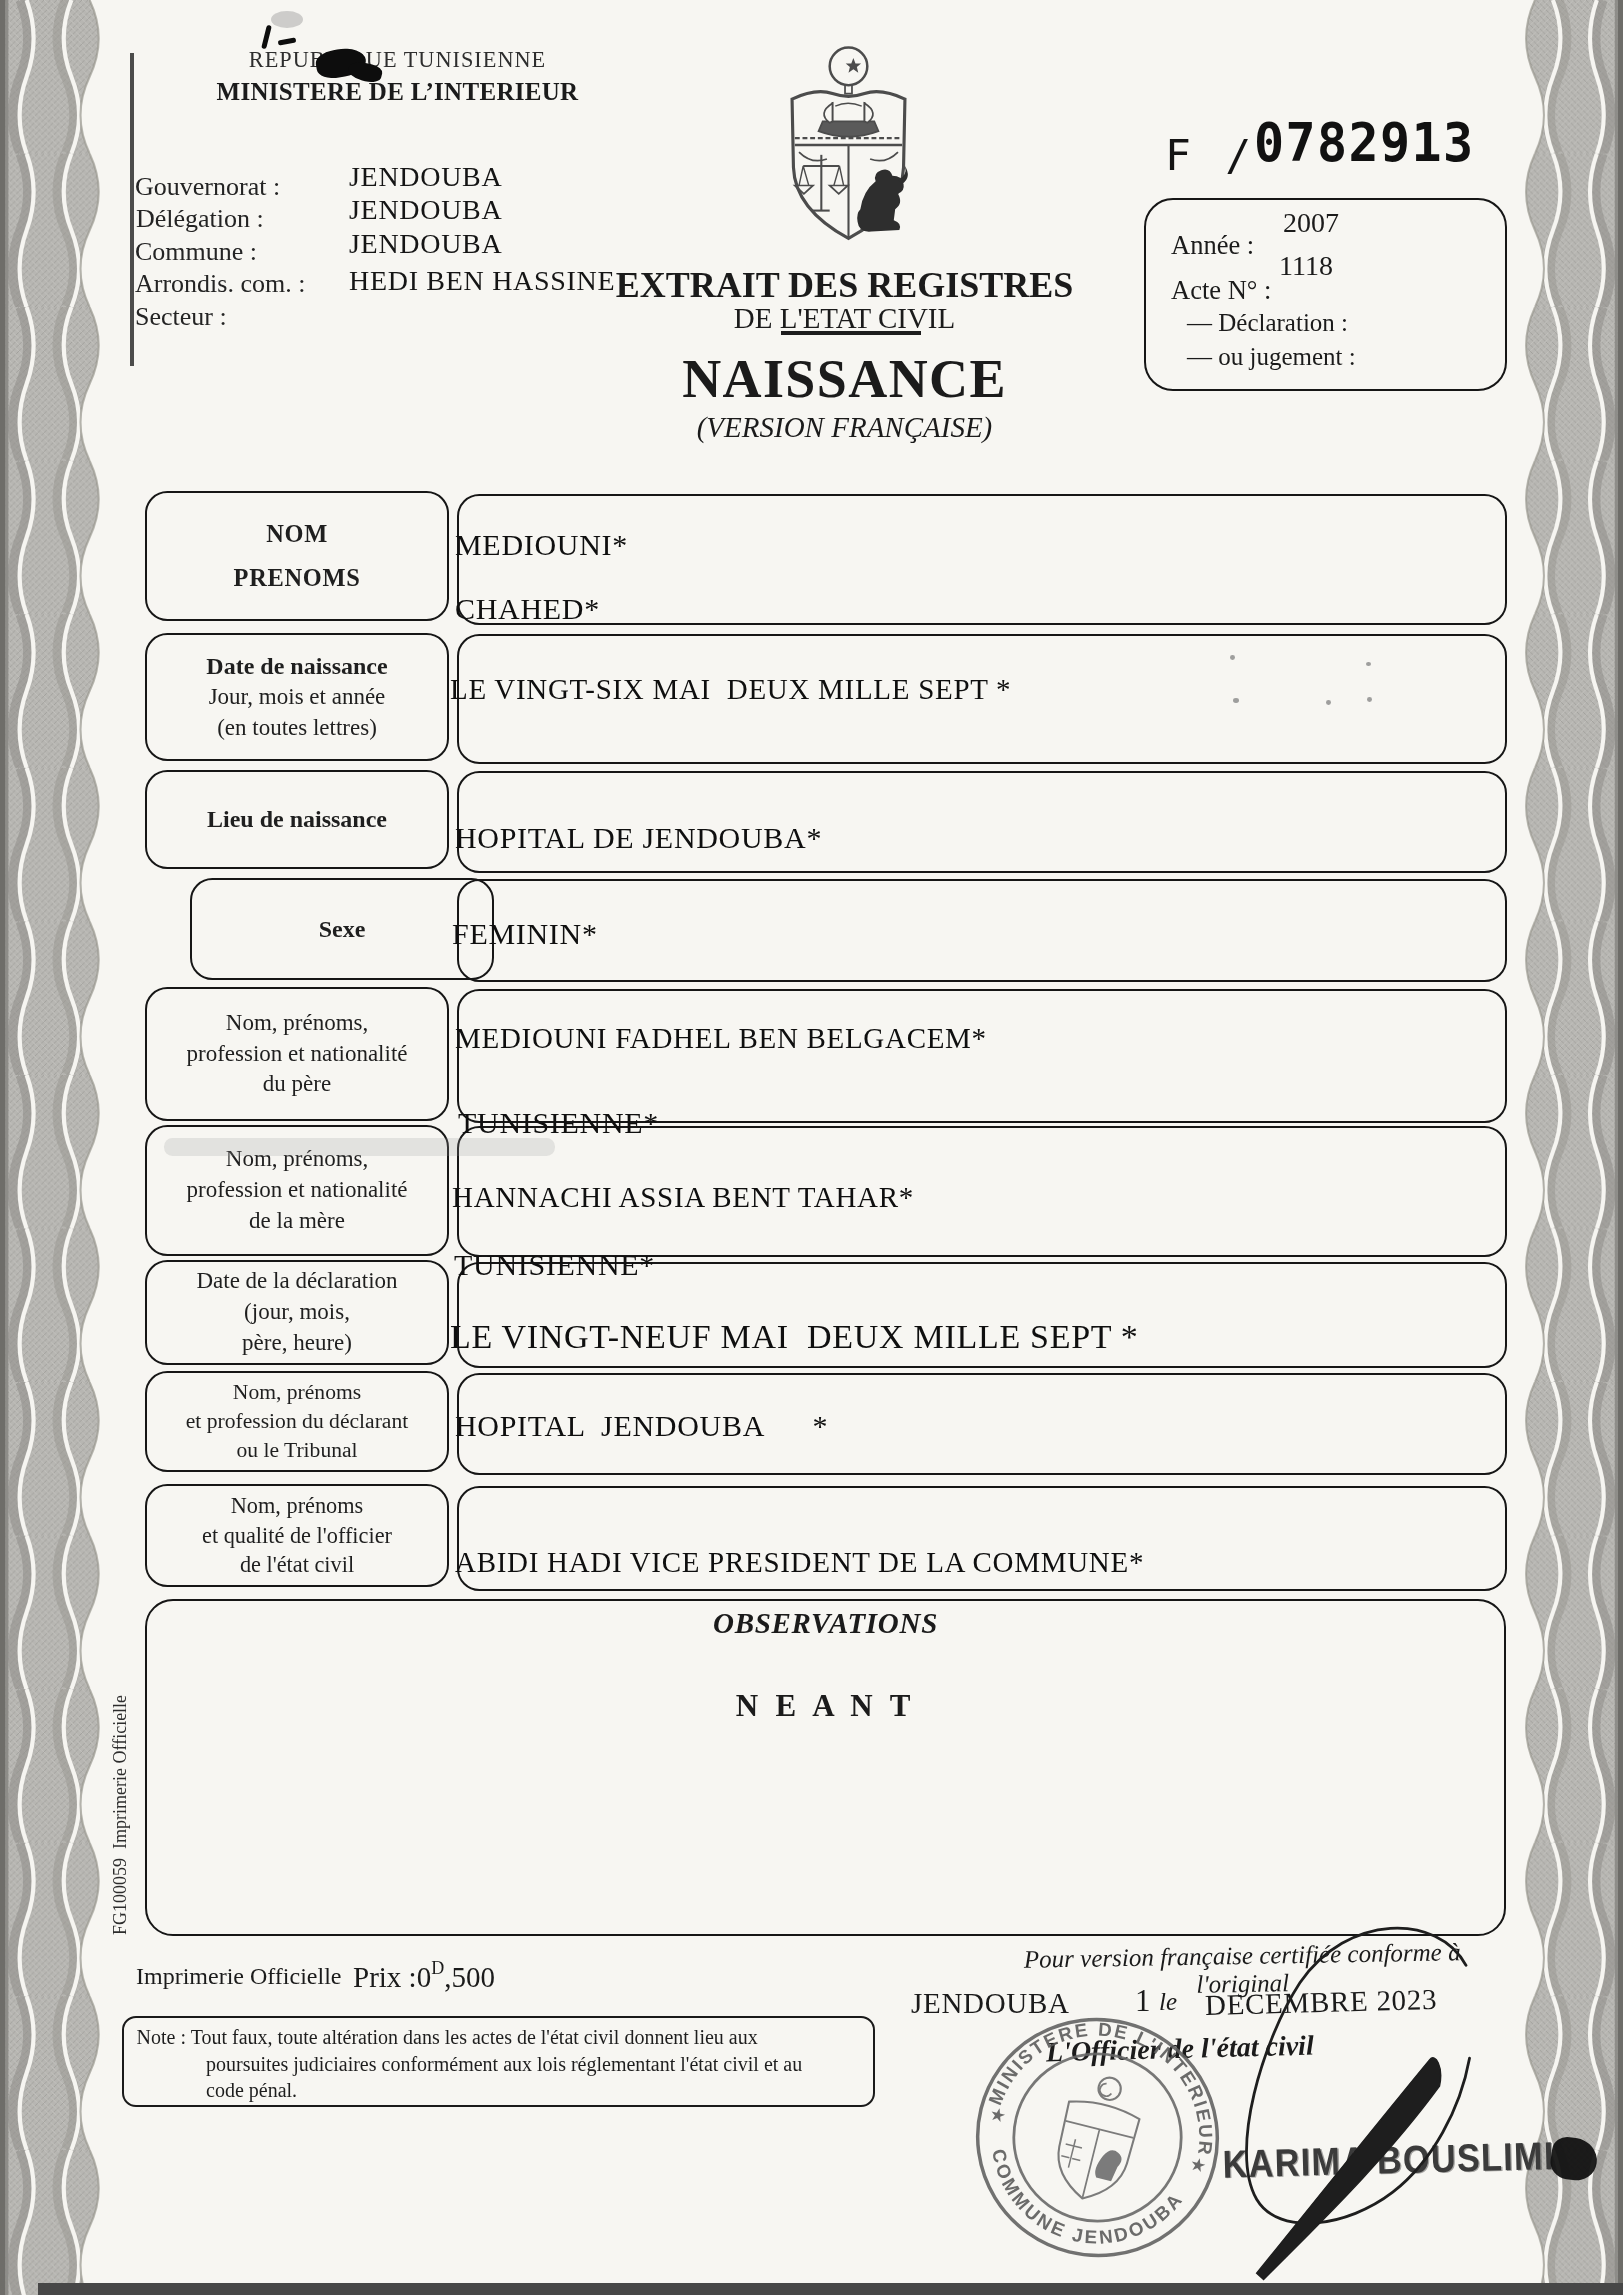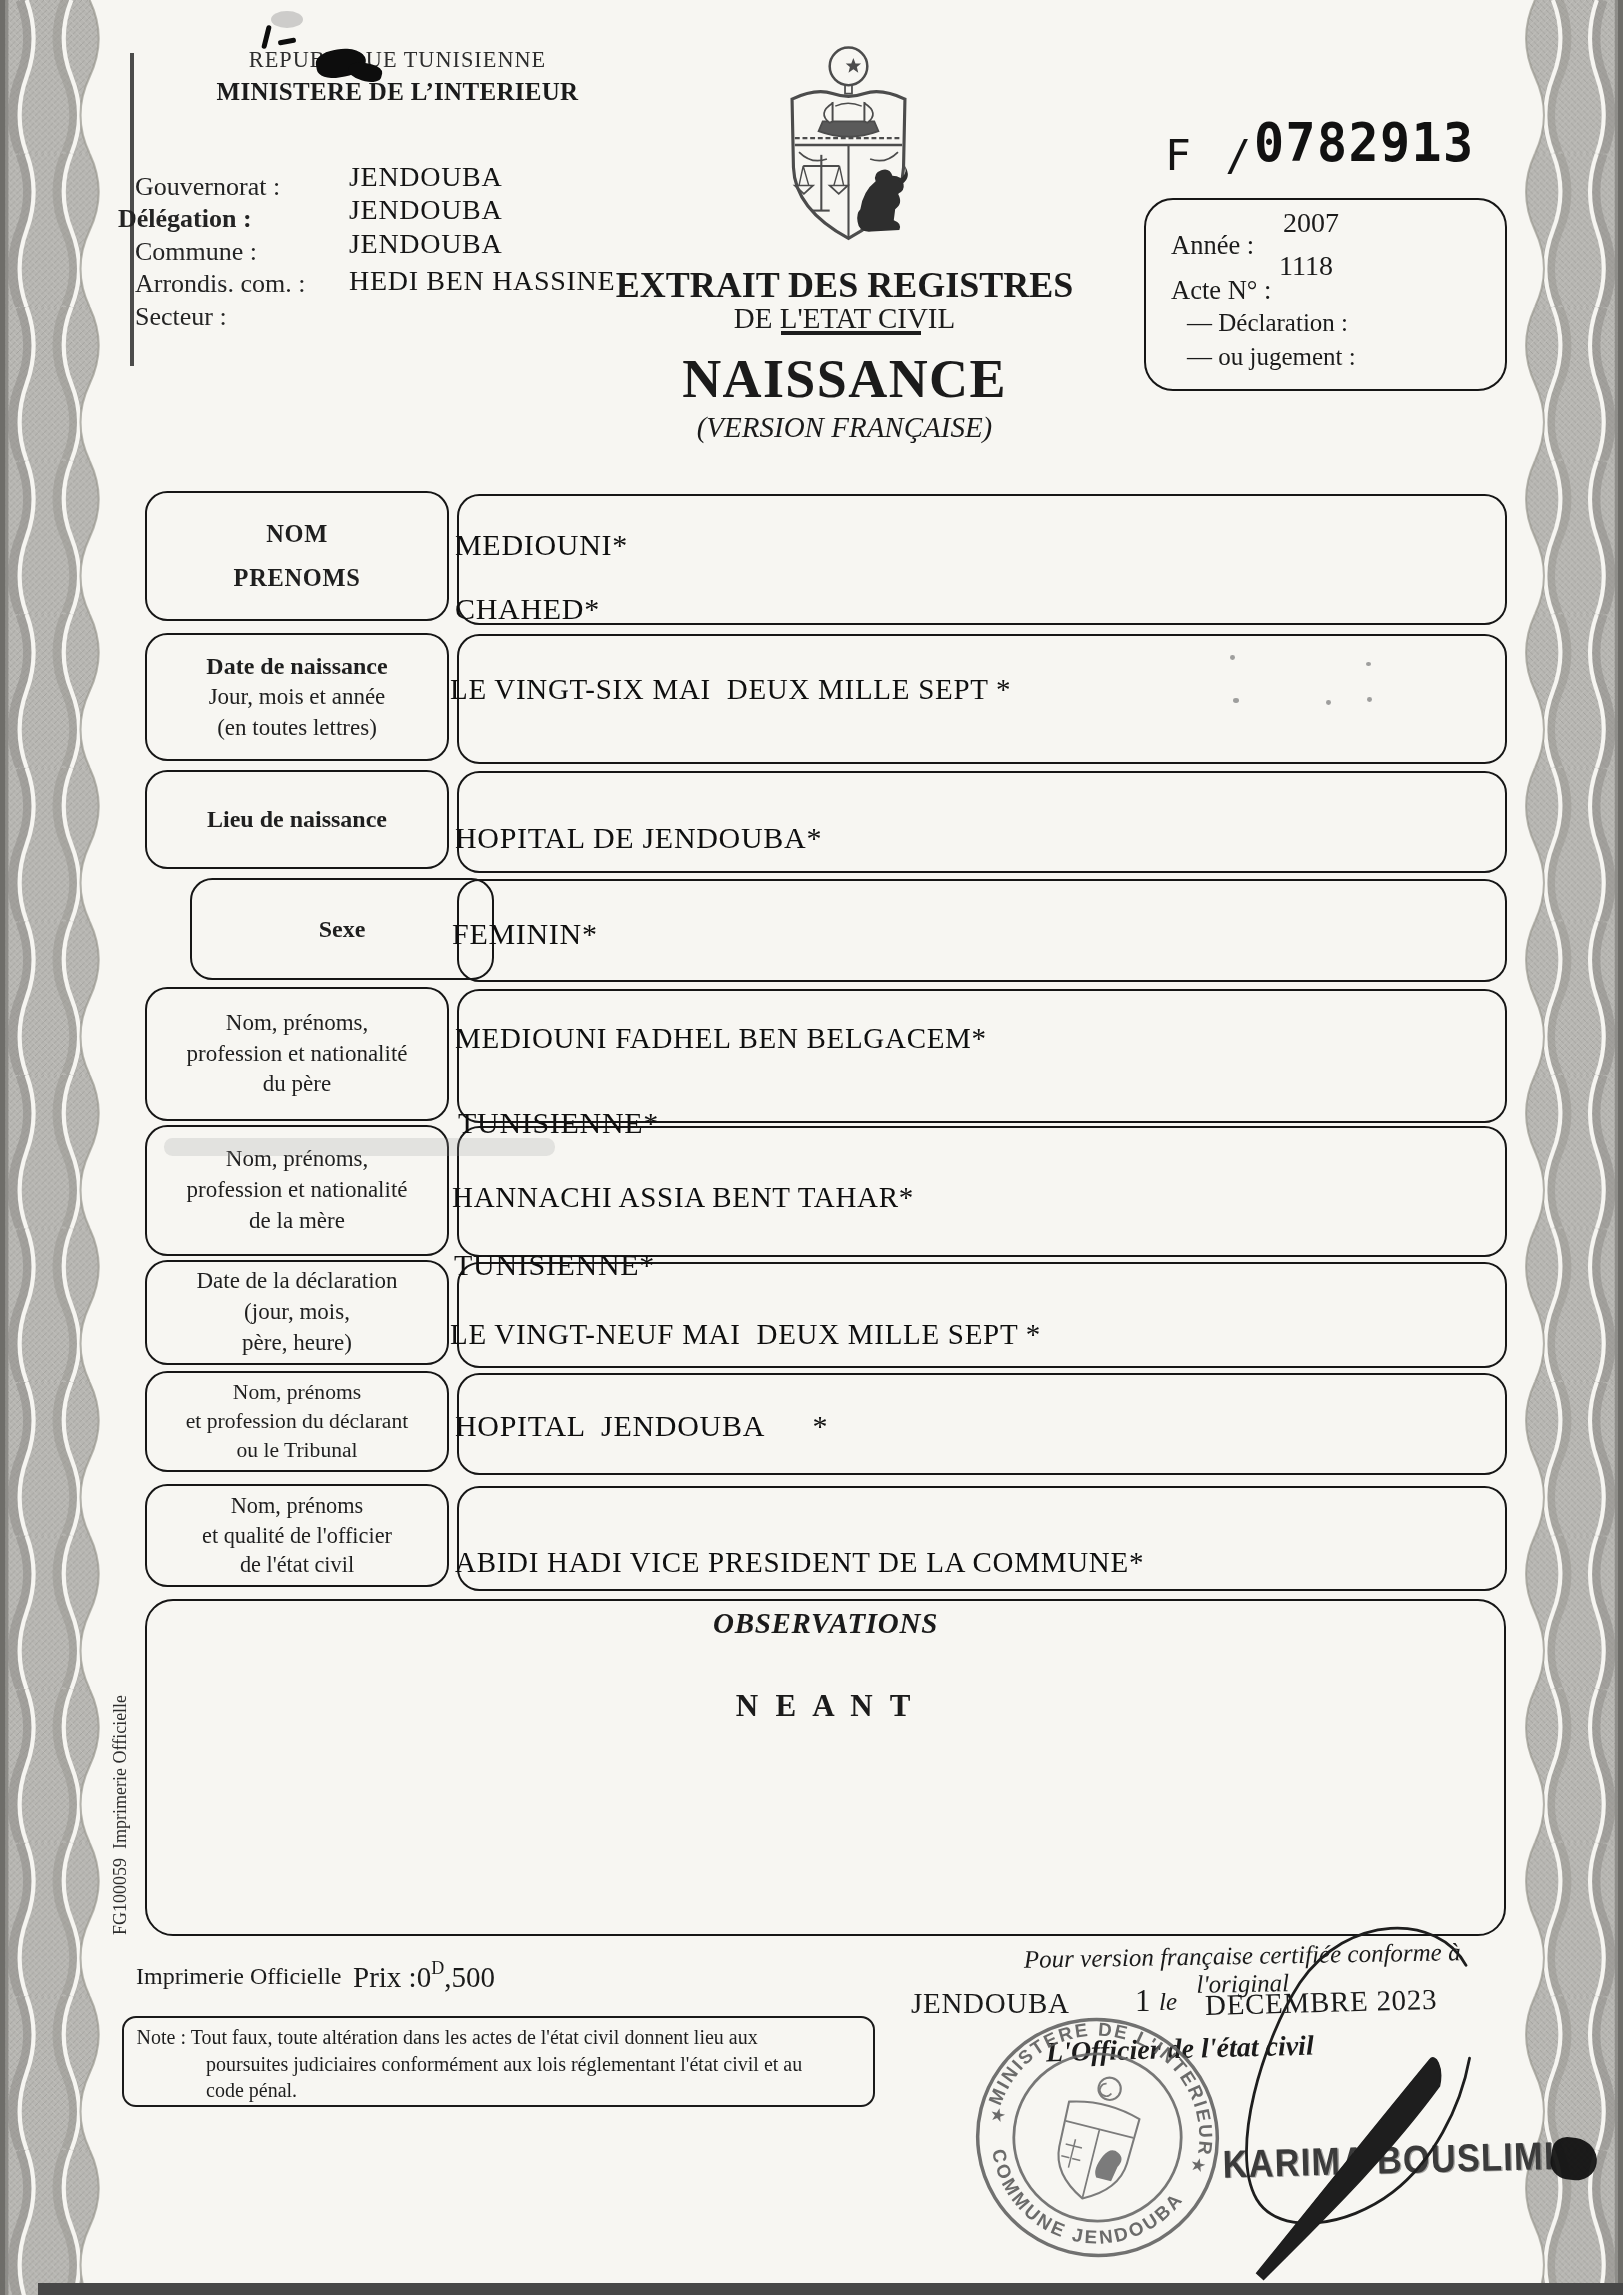--- a/index.html
+++ b/index.html
@@ -84,21 +84,21 @@
   <div class="abs ctr bold" style="left:195px;top:78px;width:405px;font-size:25px;letter-spacing:0.3px;">MINISTERE DE L’INTERIEUR</div>
 
   <div class="ink" style="left:264px;top:25px;width:4.9px;height:24px;border-radius:2.8px;transform:rotate(14deg);"></div>
   <div class="ink" style="left:278px;top:39px;width:18px;height:4.9px;border-radius:2.1px;transform:rotate(-10deg);"></div>
   <div class="abs" style="left:271px;top:11.2px;width:32px;height:17px;background:#9a9a9a;border-radius:50%;opacity:.45;z-index:3;"></div>
   <div class="ink" style="left:316px;top:49px;width:50px;height:28px;border-radius:46% 62% 55% 48%;transform:rotate(-10deg);"></div>
   <div class="ink" style="left:348px;top:63px;width:34px;height:18px;border-radius:60% 40% 50% 55%;transform:rotate(14deg);"></div>
 
   <span class="adm-l" style="left:135px;top:172px;">Gouvernorat :</span>
   <span class="adm-v" style="left:349px;top:161px;">JENDOUBA</span>
-  <span class="adm-l" style="left:118px;top:204px;font-weight:bold;">Délégation :</span>
+  <span class="adm-l" style="left:136px;top:204px;">Délégation :</span>
   <span class="adm-v" style="left:349px;top:194px;">JENDOUBA</span>
   <span class="adm-l" style="left:135px;top:237px;">Commune :</span>
   <span class="adm-v" style="left:349px;top:228px;">JENDOUBA</span>
   <span class="adm-l" style="left:135px;top:269px;">Arrondis. com. :</span>
   <span class="adm-v" style="left:349px;top:265px;">HEDI BEN HASSINE</span>
   <span class="adm-l" style="left:135px;top:302px;">Secteur :</span>
   <span class="adm-v" style="left:349px;top:296px;"></span>
 
   <svg class="abs" style="left:782px;top:35px;width:133px;height:216px;z-index:2;" viewBox="0 0 190 310">
     <g stroke="#4c4c4c" fill="none" stroke-width="3.6">
@@ -207,21 +207,21 @@
 
   <span class="val" style="left:455px;top:528px;">MEDIOUNI*</span>
   <span class="val" style="left:455px;top:592px;">CHAHED*</span>
   <span class="val" style="left:450px;top:673px;font-size:29px;">LE VINGT-SIX MAI  DEUX MILLE SEPT *</span>
   <span class="val" style="left:455px;top:821px;">HOPITAL DE JENDOUBA*</span>
   <span class="val" style="left:452px;top:917px;">FEMININ*</span>
   <span class="val" style="left:455px;top:1022px;font-size:29px;">MEDIOUNI FADHEL BEN BELGACEM*</span>
   <span class="val" style="left:458px;top:1106px;">TUNISIENNE*</span>
   <span class="val" style="left:452px;top:1181px;font-size:29px;">HANNACHI ASSIA BENT TAHAR*</span>
   <span class="val" style="left:454px;top:1248px;">TUNISIENNE*</span>
-  <span class="val" style="left:450px;top:1318px;font-size:29px;">LE VINGT-NEUF MAI  DEUX MILLE SEPT *</span>
+  <span class="val" style="left:450px;top:1318px;font-size:34px;">LE VINGT-NEUF MAI  DEUX MILLE SEPT *</span>
   <span class="val" style="left:455px;top:1409px;">HOPITAL  JENDOUBA      *</span>
   <span class="val" style="left:455px;top:1546px;font-size:29px;">ABIDI HADI VICE PRESIDENT DE LA COMMUNE*</span>
 
   <div class="speck" style="left:1230px;top:655px;width:4.9px;height:4.9px;"></div>
   <div class="speck" style="left:1233px;top:698px;width:5.6px;height:4.9px;"></div>
   <div class="speck" style="left:1326px;top:700px;width:4.9px;height:4.9px;"></div>
   <div class="speck" style="left:1366px;top:662px;width:4.9px;height:4.2px;"></div>
   <div class="speck" style="left:1367px;top:697px;width:4.9px;height:4.9px;"></div>
   <div class="abs" style="left:164px;top:1138px;width:391px;height:18px;background:#9a9a9a;opacity:.22;border-radius:8.4px;z-index:3;"></div>
 

